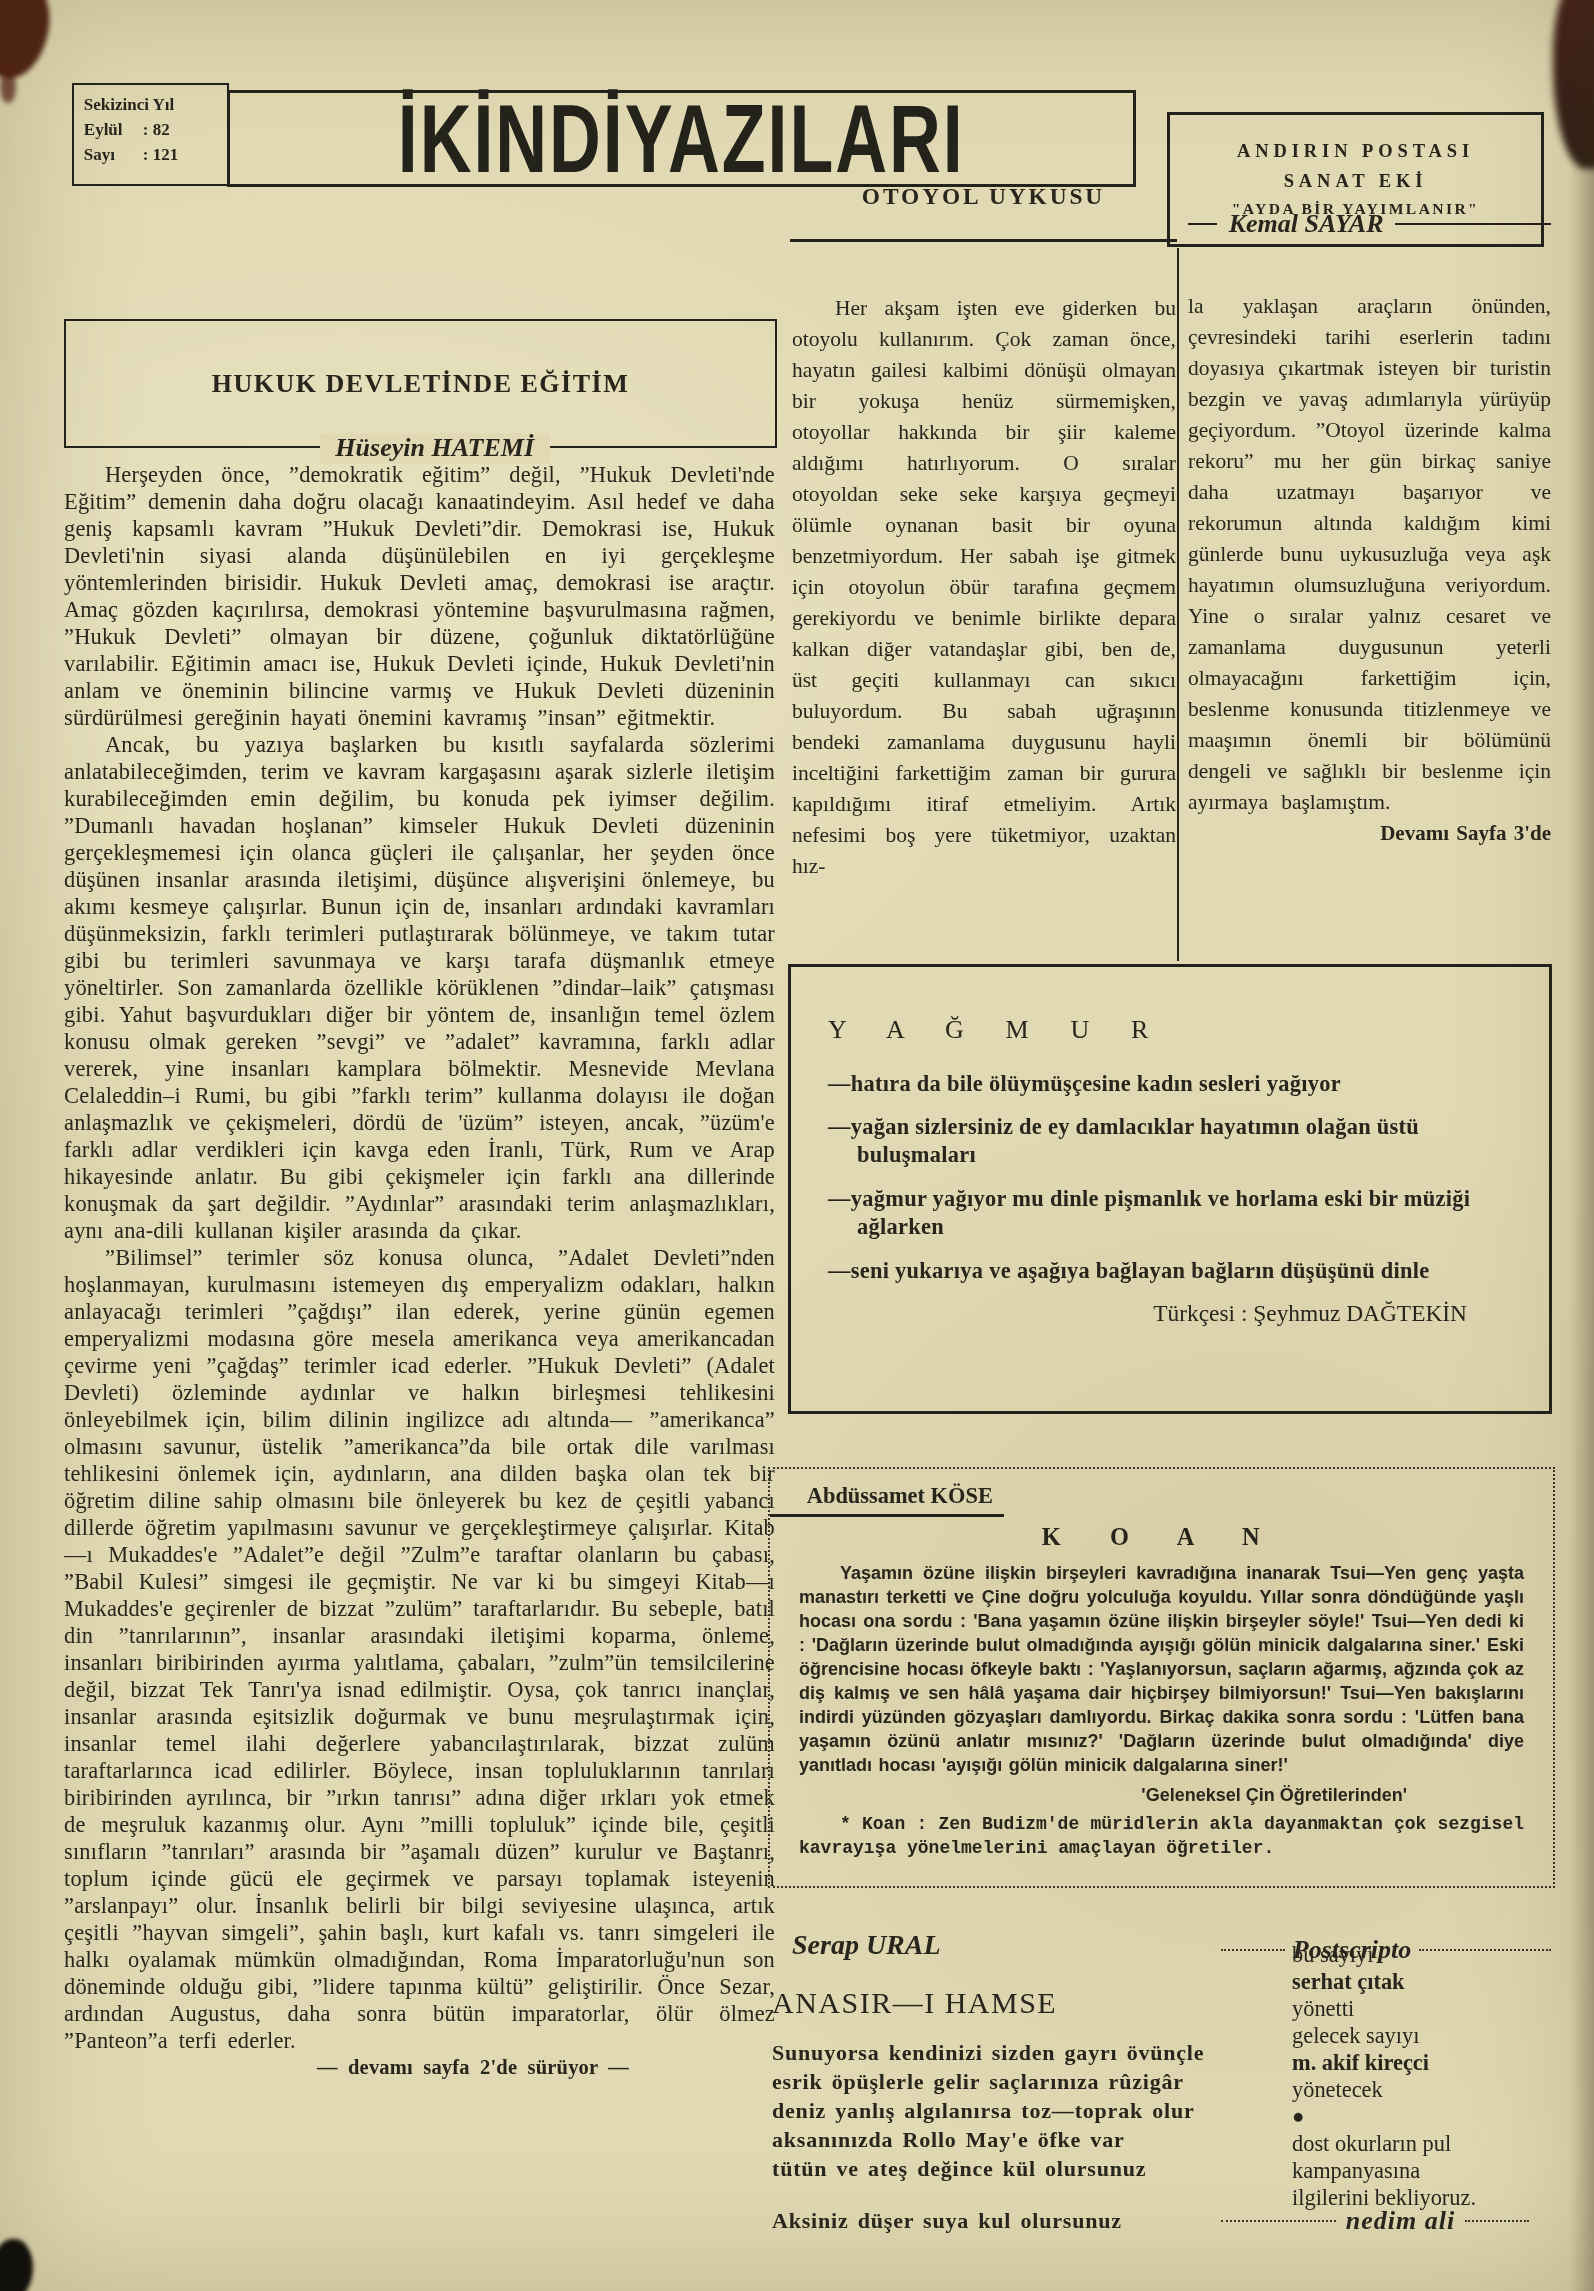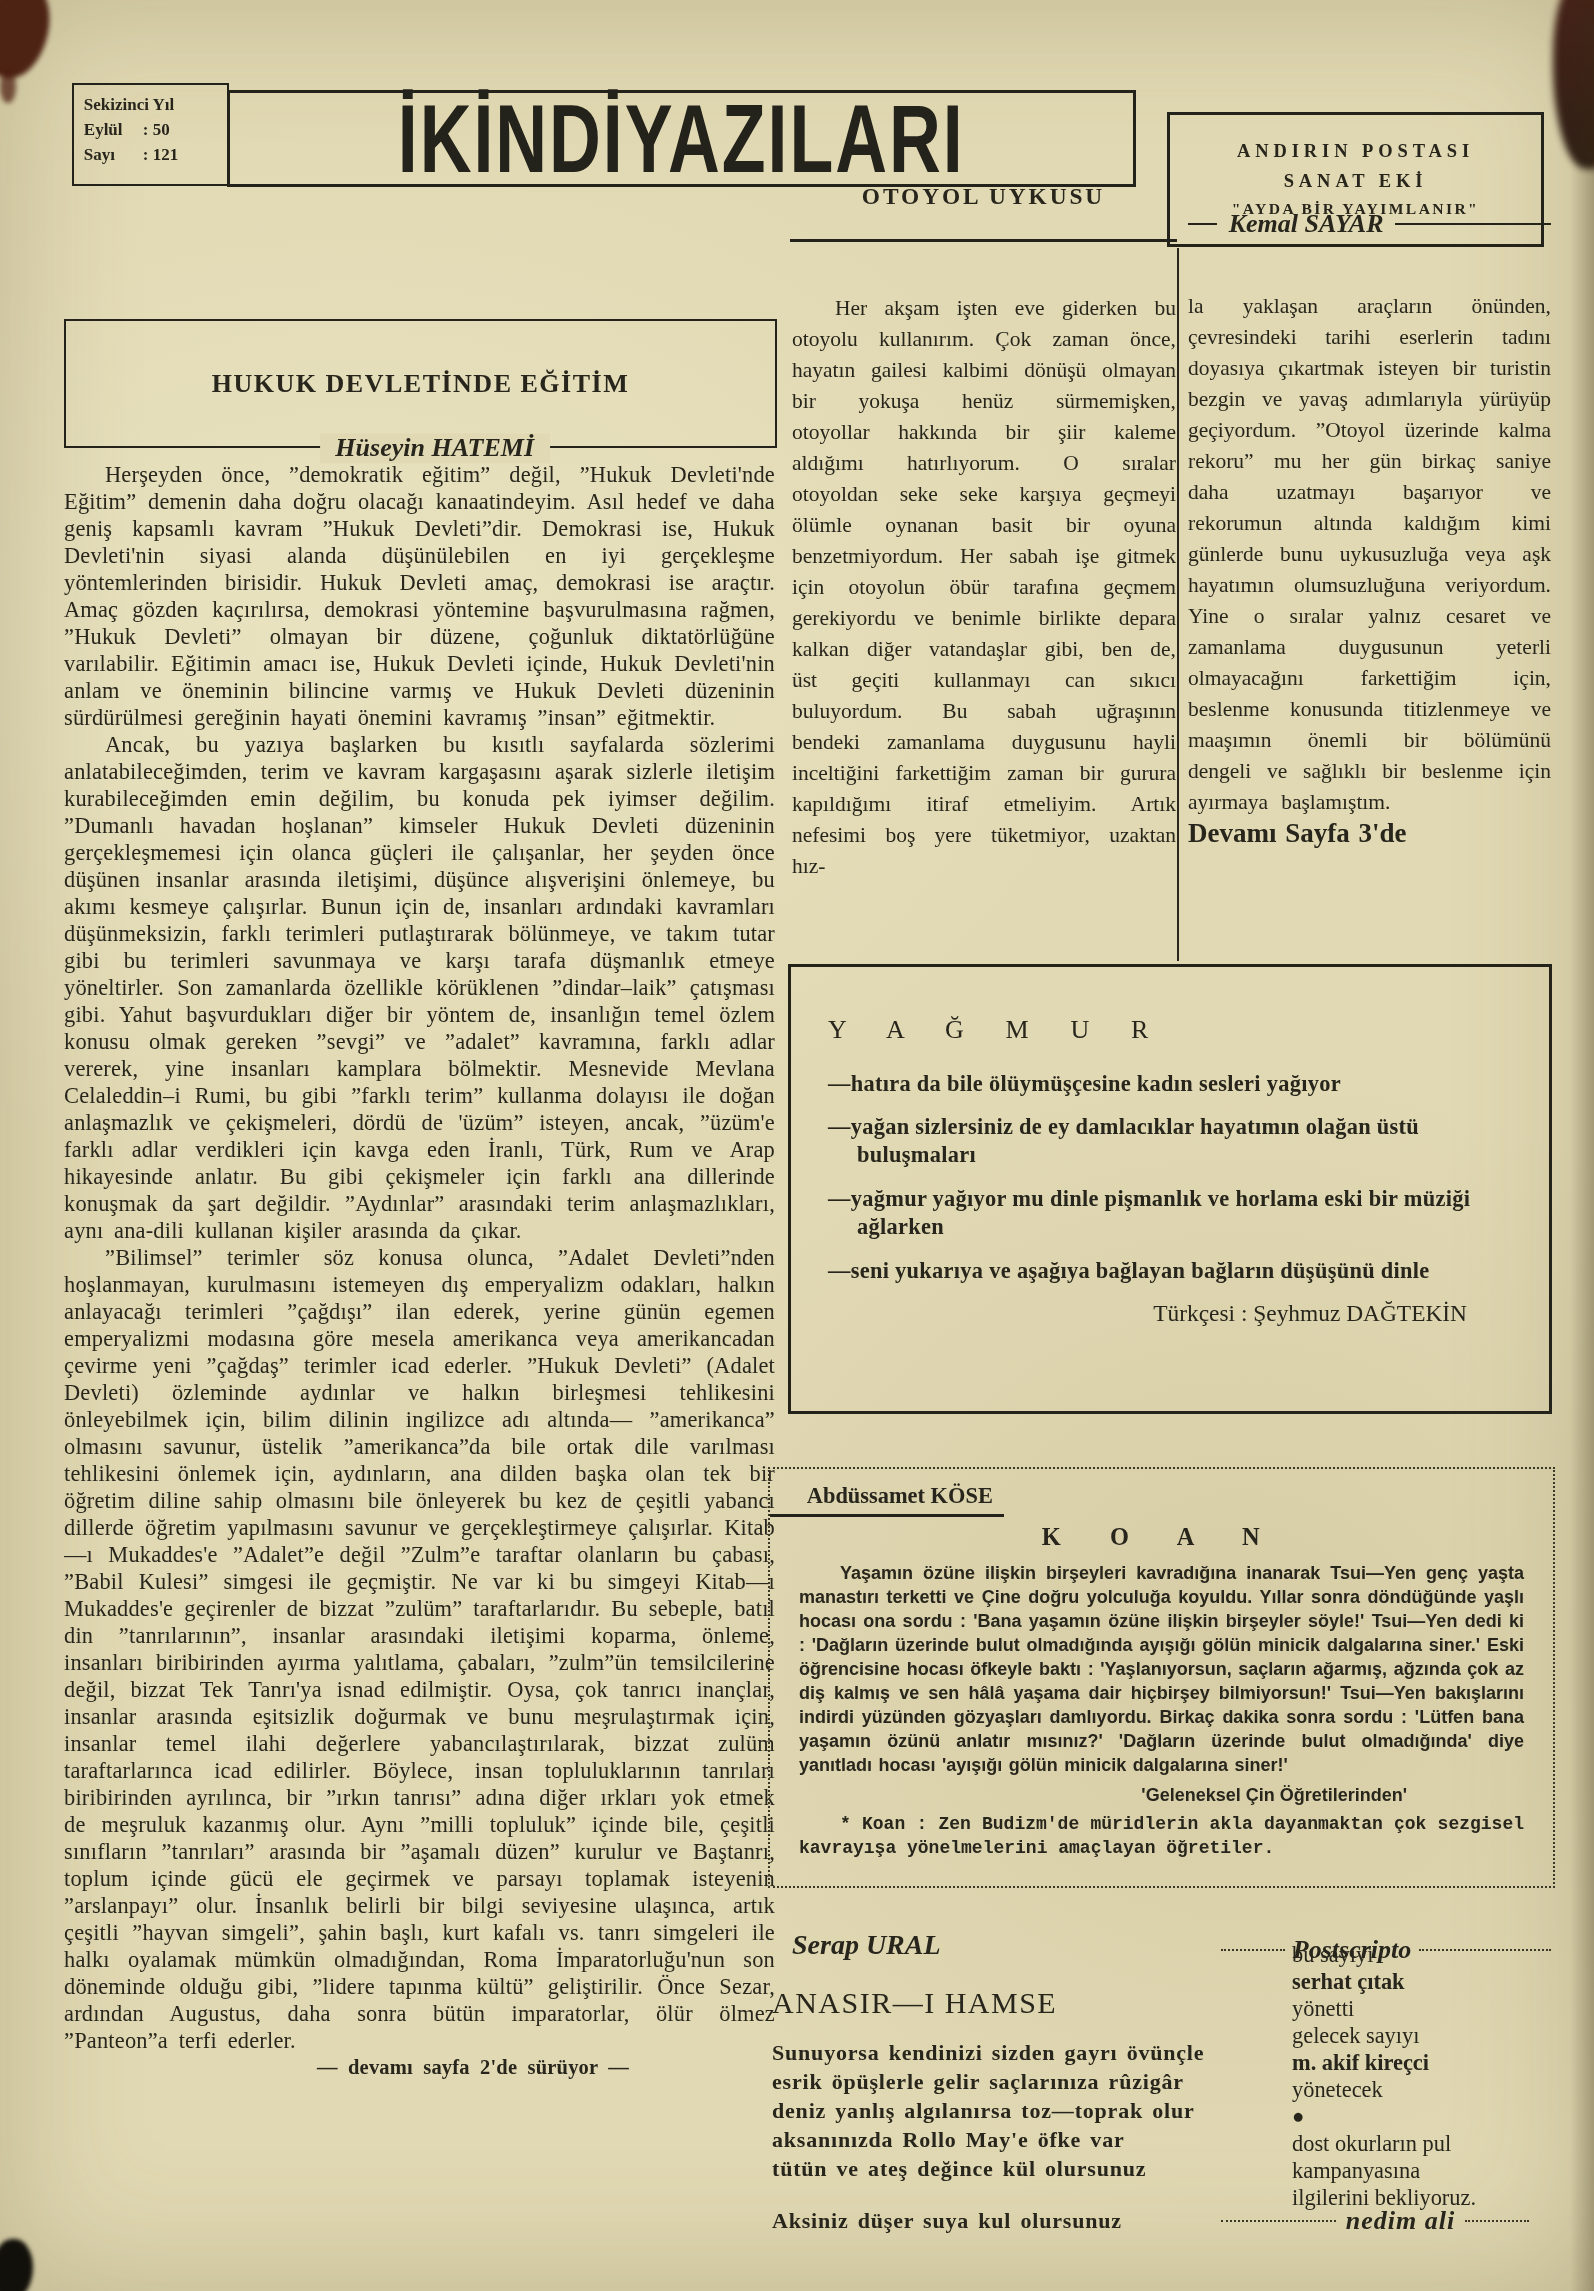--- a/index.html
+++ b/index.html
@@ -46,21 +46,21 @@
   .rule-seg{height:2.9px;background:#23221b;}
   .kemal-header .seg1{width:29px;}
   .kemal-header .name{font-style:italic;font-weight:bold;font-size:26px;padding:0 11.7px;white-space:nowrap;}
   .kemal-header .seg2{flex:1;}
   .otoyol-col1{left:792px;top:293px;width:384px;height:671px;overflow:hidden;
     font-size:21.5px;line-height:31px;text-align:justify;word-spacing:7.8px;}
   .otoyol-col1 p{margin:0;text-indent:43px;}
   .otoyol-col2{left:1188px;top:291px;width:363px;height:673px;overflow:hidden;
     font-size:21.5px;line-height:31px;text-align:justify;word-spacing:7.8px;}
   .otoyol-col2 p{margin:0;}
-  .otoyol-cont{text-align:left;font-weight:bold;font-size:27px;margin-top:25px;word-spacing:2px;}
+  .otoyol-cont{text-align:right;font-weight:bold;font-size:21px;margin-top:25px;word-spacing:2px;}
   .col-divider{left:1177px;top:248px;width:2px;height:713px;background:#2a281d;}
 
   
   .yagmur-box{left:788px;top:964px;width:764px;height:450px;border:3.4px solid #23221b;
     padding:24.4px 37px;overflow:hidden;box-sizing:border-box;}
   .yagmur-poet{font-style:italic;font-weight:bold;font-size:29px;letter-spacing:0.5px;}
   .yagmur-title{margin-top:23.4px;font-size:26px;letter-spacing:17.6px;}
   .yagmur-lines{margin-top:25px;}
   .poem-line{font-weight:bold;font-size:22.4px;line-height:28px;padding-left:29px;text-indent:-29px;
     margin-bottom:15.6px;letter-spacing:0.3px;}
@@ -111,21 +111,21 @@
 </style>
 </head>
 <body>
 
 <div class="page">
 
   <div class="abs issue-box">
     <div>Sekizinci Yıl</div>
     <div class="issue-row">
       <span class="lbl">Eylül</span>
-      <span>: 50</span>
+      <span>: 82</span>
     </div>
     <div class="issue-row">
       <span class="lbl">Sayı</span>
       <span>: 121</span>
     </div>
   </div>
 
   <div class="abs title-box">
     <span class="masthead-title">İKİNDİYAZILARI</span>
   </div>

